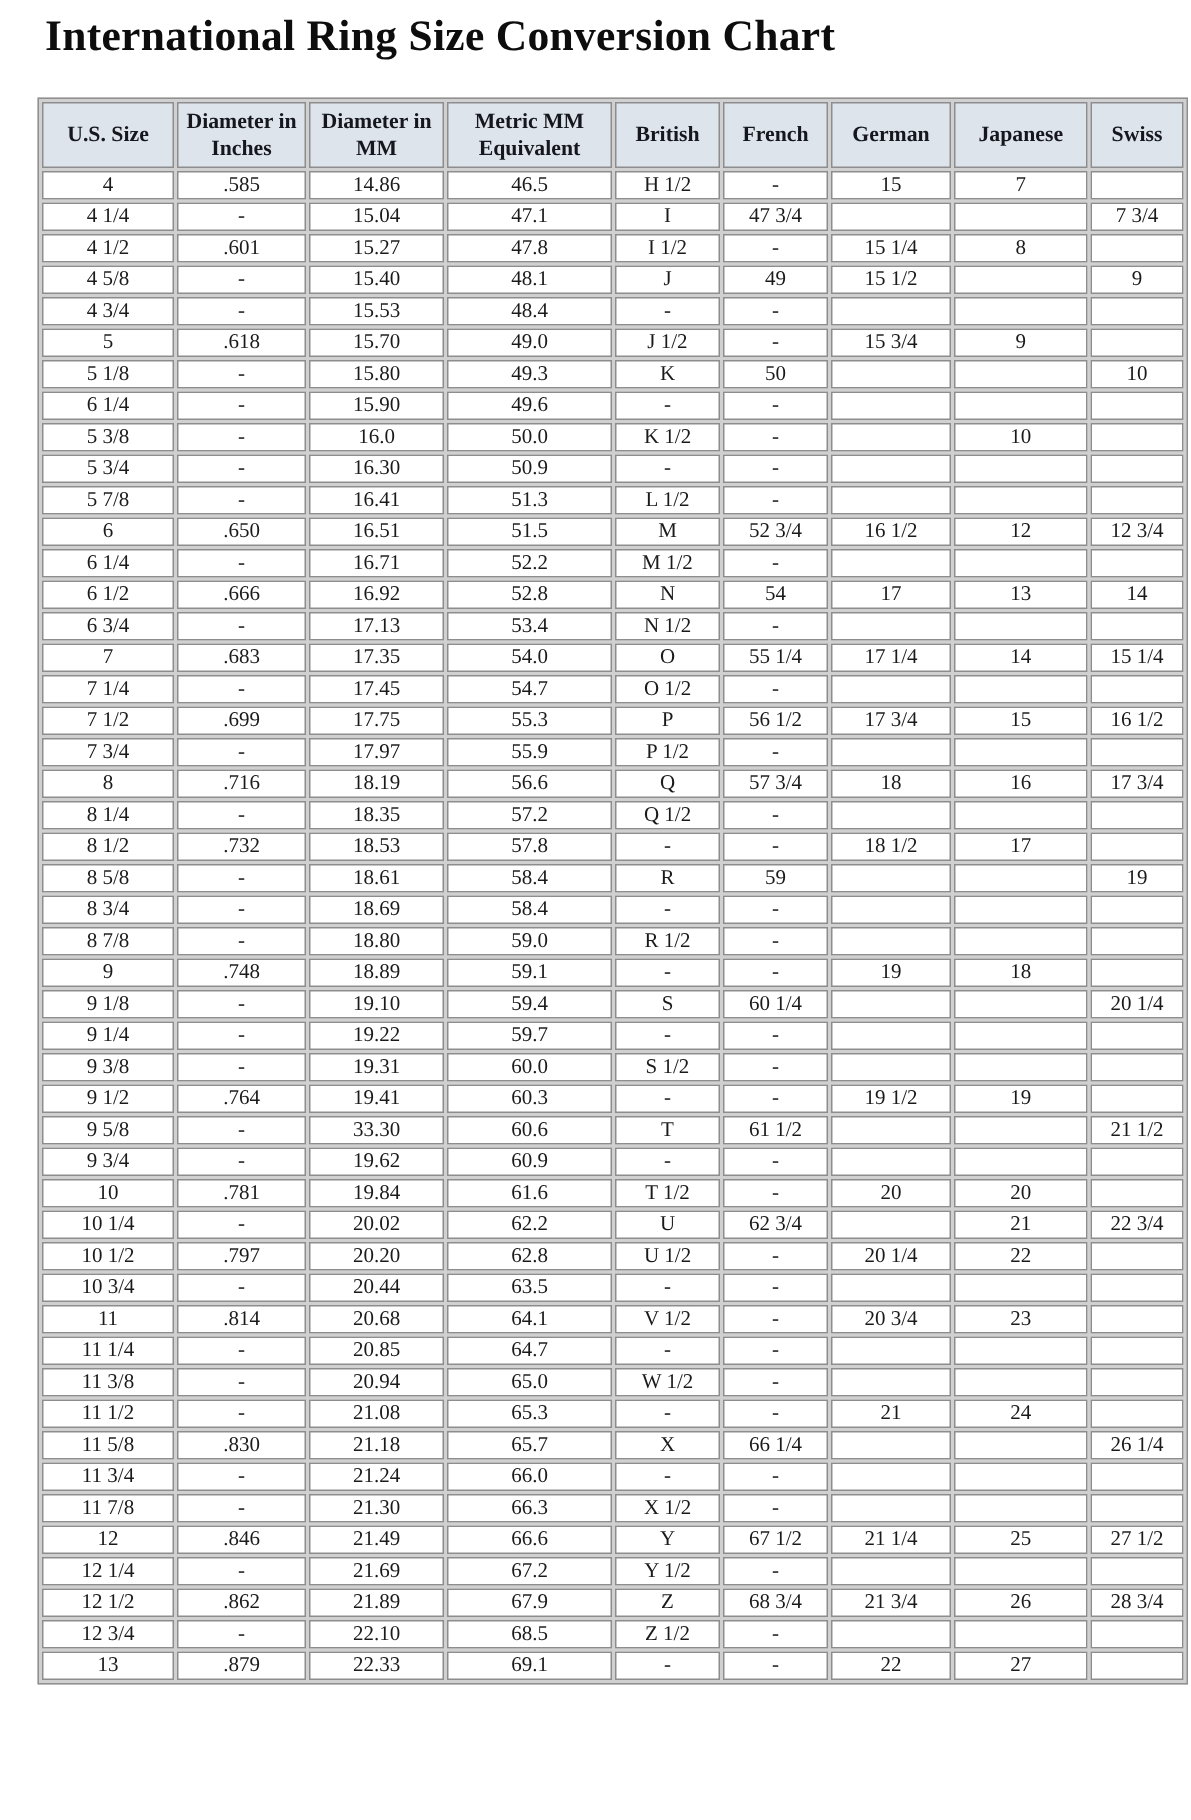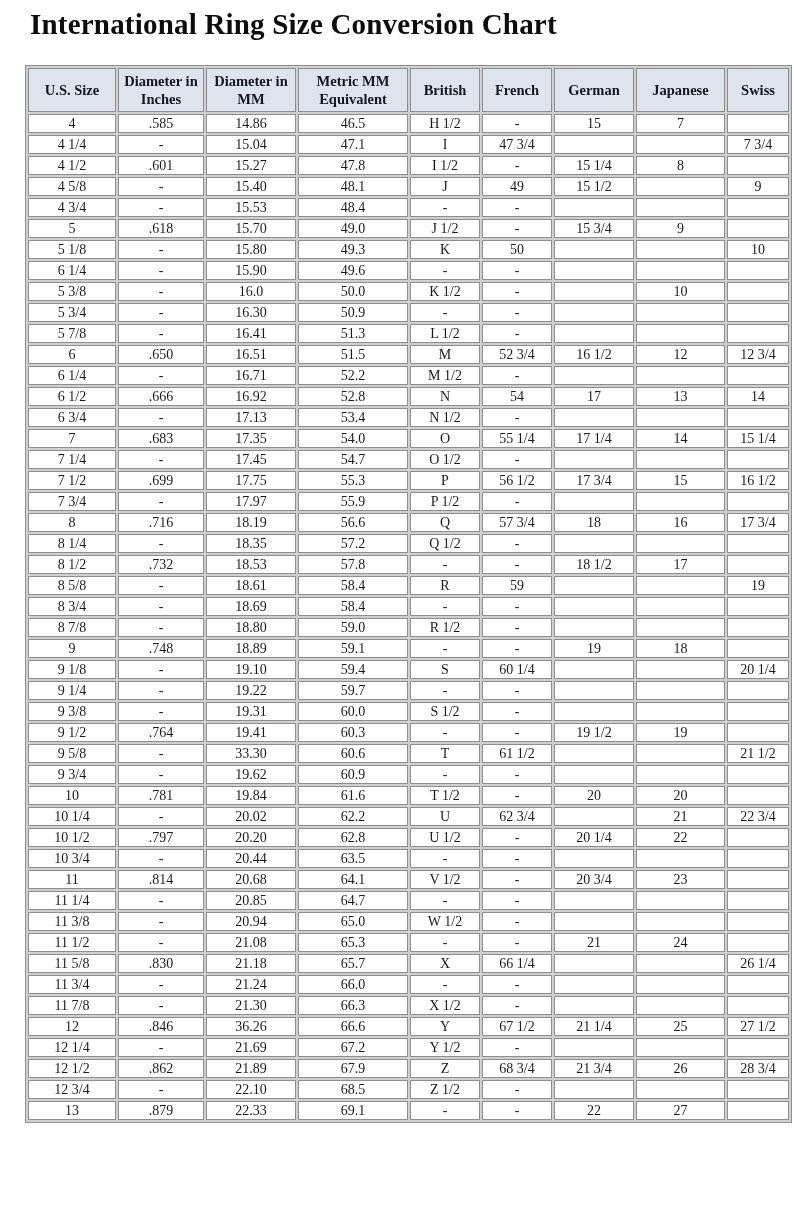--- a/index.html
+++ b/index.html
@@ -575,21 +575,21 @@
         <td>66.3</td>
         <td>X 1/2</td>
         <td>-</td>
         <td></td>
         <td></td>
         <td></td>
       </tr>
       <tr>
         <td>12</td>
         <td>.846</td>
-        <td>36.26</td>
+        <td>21.49</td>
         <td>66.6</td>
         <td>Y</td>
         <td>67 1/2</td>
         <td>21 1/4</td>
         <td>25</td>
         <td>27 1/2</td>
       </tr>
       <tr>
         <td>12 1/4</td>
         <td>-</td>

